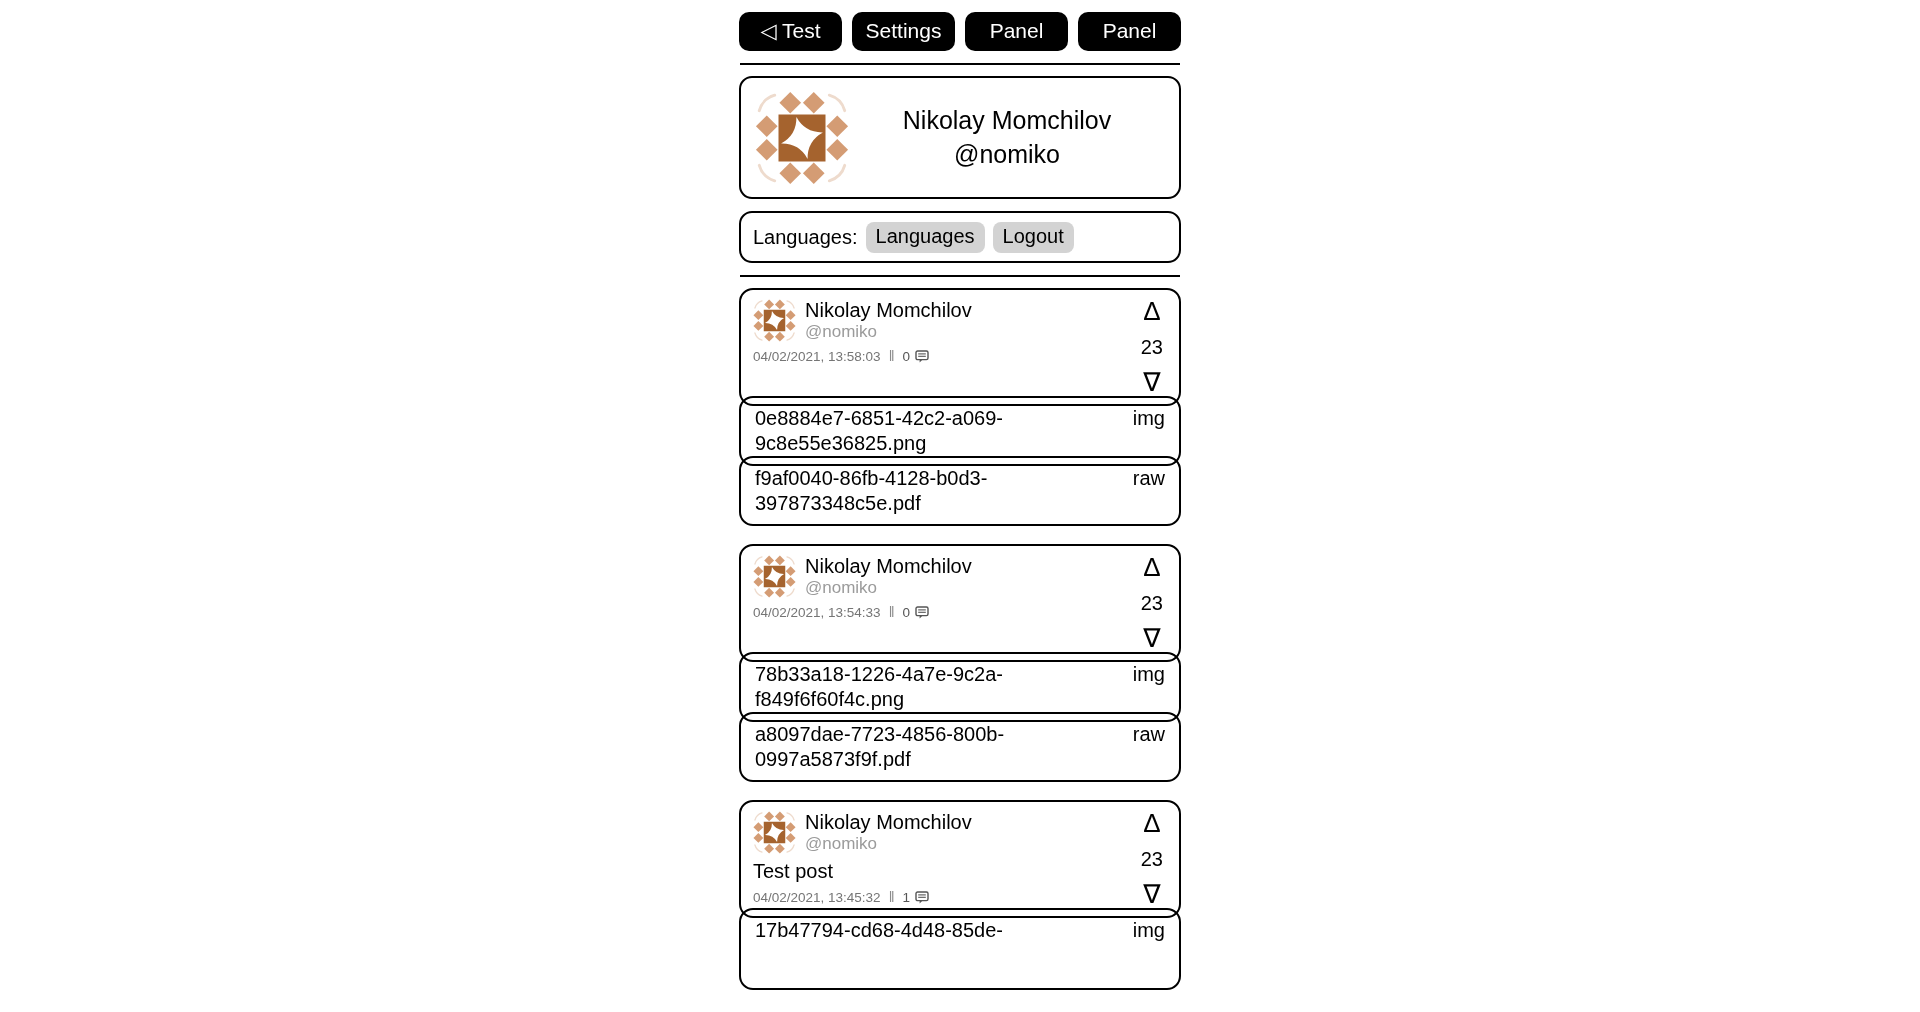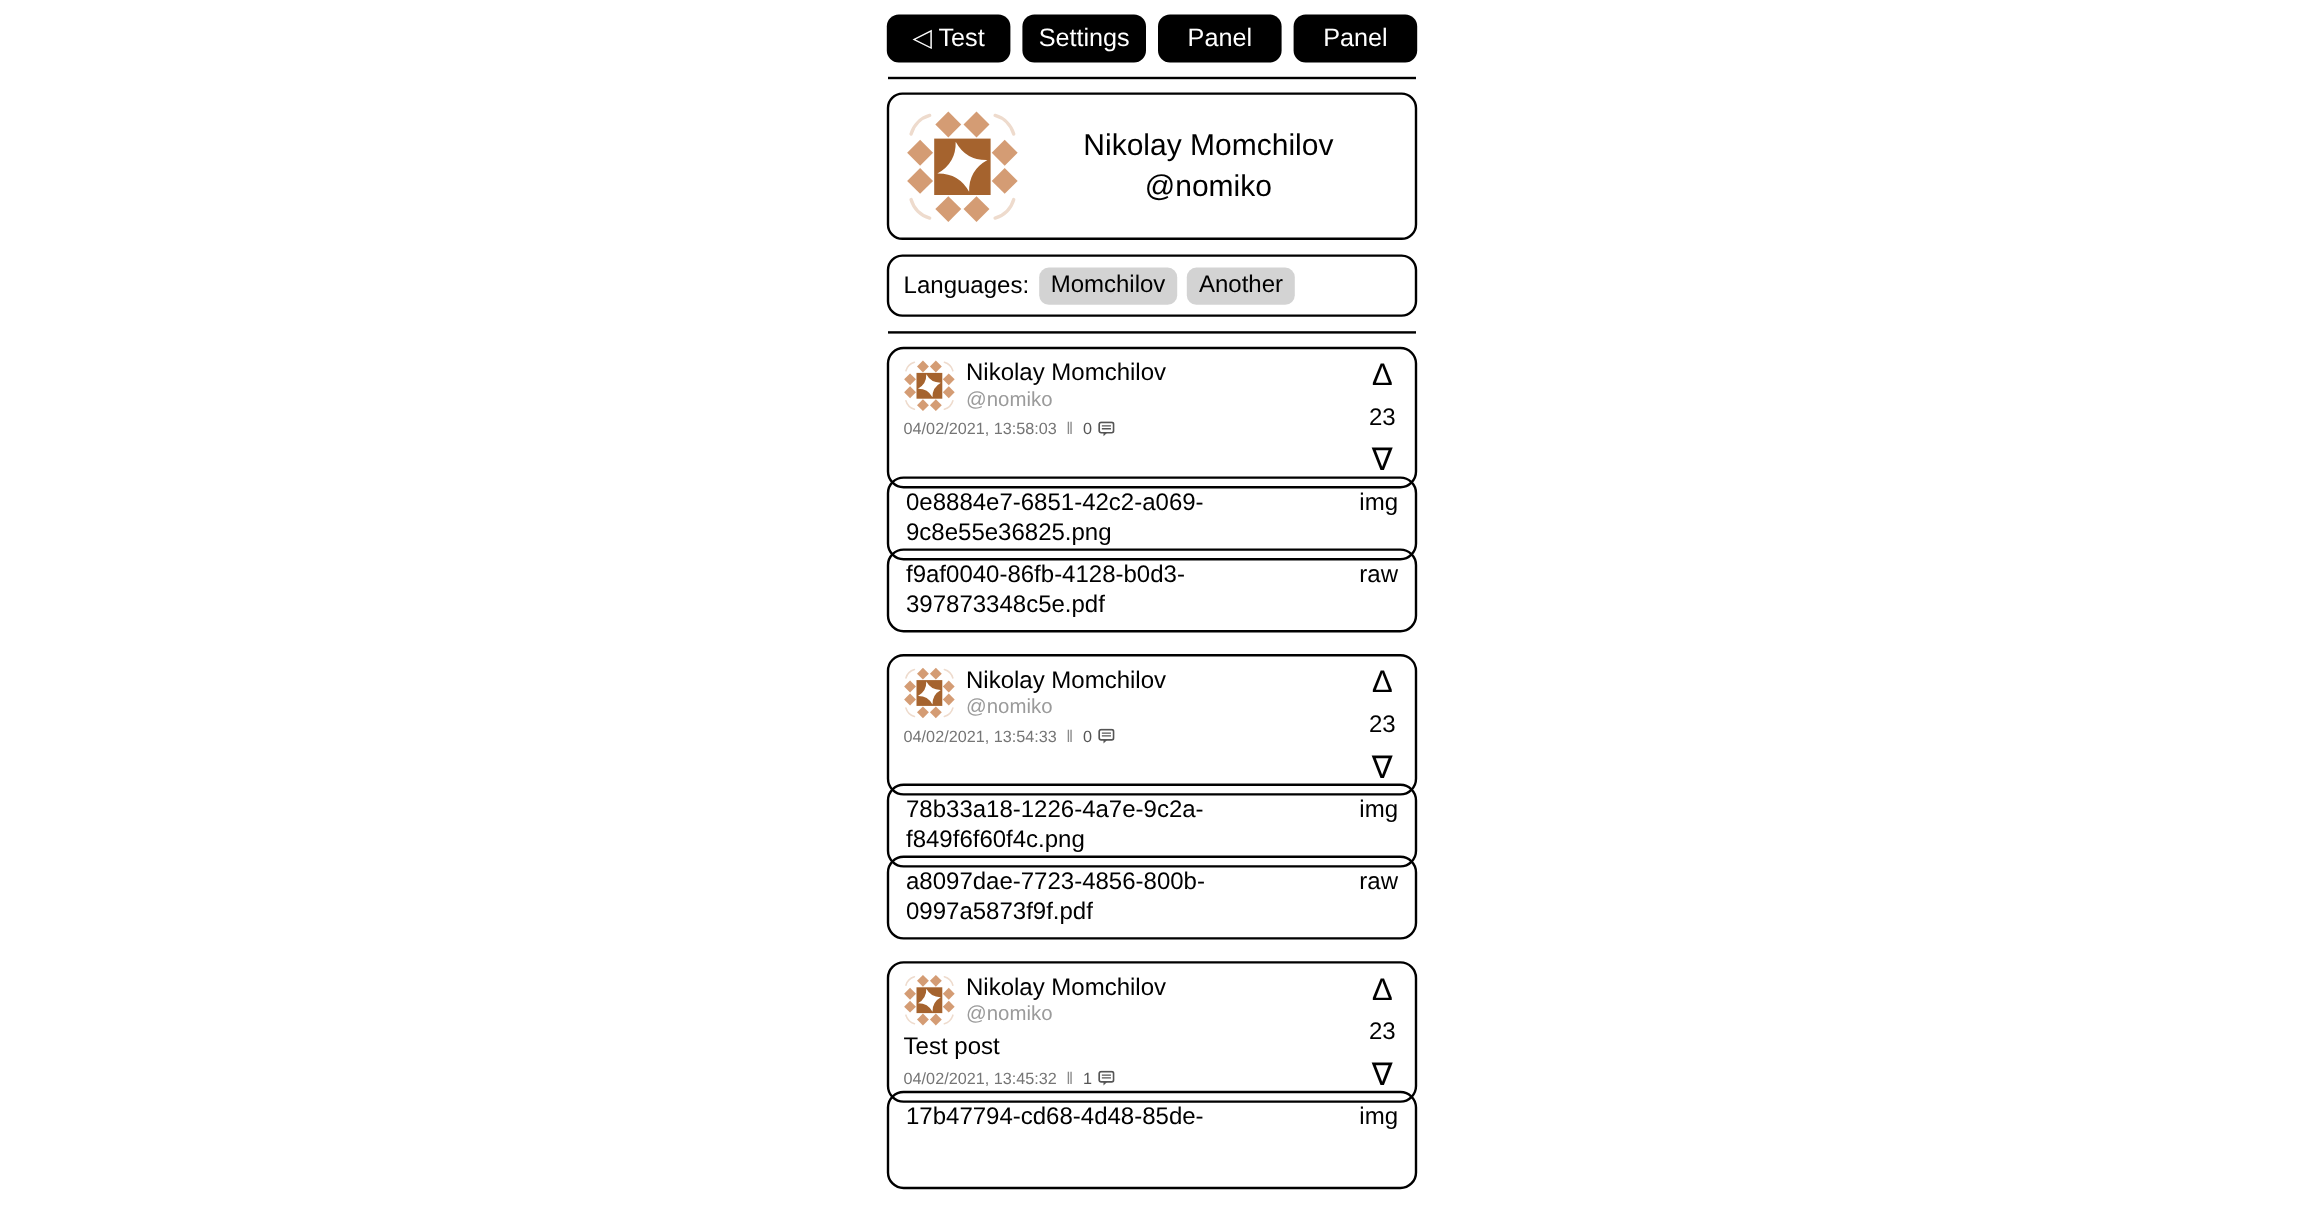--- a/index.html
+++ b/index.html
@@ -185,22 +185,22 @@
         </svg>
     </span>
     <div class="profile-id">
       <div>Nikolay Momchilov</div>
       <div>@nomiko</div>
     </div>
   </section>
 
   <section class="card info-card">
     <span>Languages:</span>
-    <span class="tag">Momchilov</span>
-    <span class="tag">Another</span>
+    <span class="tag">Languages</span>
+    <span class="tag">Logout</span>
   </section>
 
 
   <hr class="divider">
 
   <article class="post-group">
     <div class="post-card">
       <div class="post-header">
         <span class="avatar-sm">
           <svg width="43" height="43">

